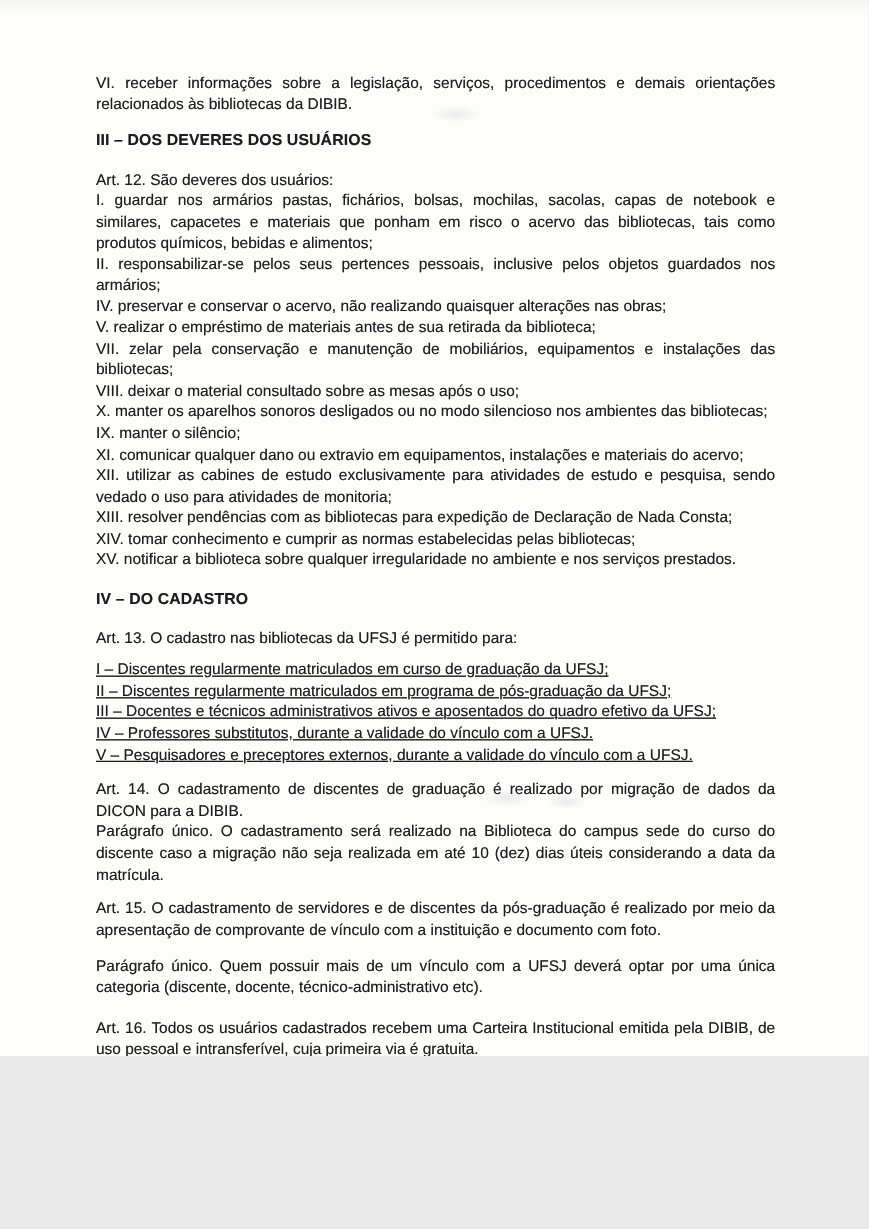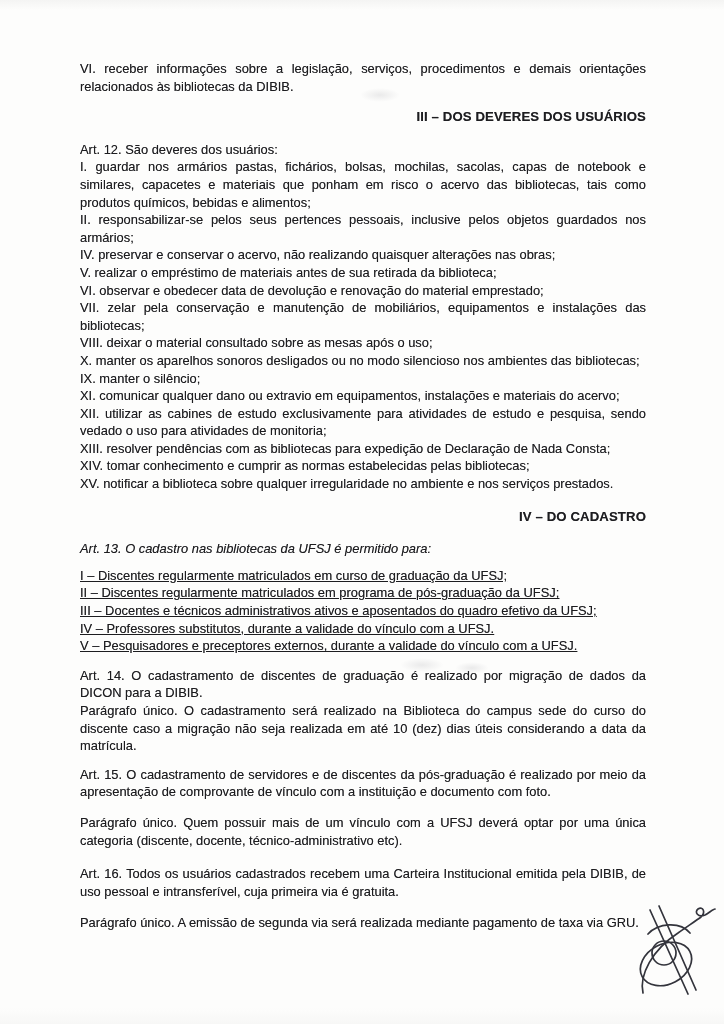--- a/index.html
+++ b/index.html
@@ -1,38 +1,38 @@
 <!DOCTYPE html>
 <html lang="pt"><head>
 <meta charset="utf-8">
 <style>
   html,body{margin:0;padding:0;background:#e9e9e9;}
   .page{
     position:relative;
-    width:724px;height:1024px;
+    width:724px;height:880px;
     margin:0 auto;
     background:linear-gradient(180deg,#f4f4f3 0px,#fdfdfc 10px,#fdfdfc 1008px,#f7f7f6 1024px);
     overflow:hidden;
     font-family:"Liberation Sans",sans-serif;
     color:#1d1d20;
   }
   .content{
     position:absolute;left:80px;top:60px;width:566px;
     font-size:12.9px;line-height:17.6px;
     text-align:justify;
     text-shadow:0 0 0.45px rgba(25,25,30,0.55);
   }
   .para{margin:0;}
   .intro{margin-bottom:13px;}
   .heading{
-    text-align:right;font-weight:700;font-size:13.2px;
+    text-align:left;font-weight:700;font-size:13.2px;
     margin:0 0 15px 0;letter-spacing:0.1px;
   }
   .art12-block{margin-bottom:15px;}
-  .art13-caput{margin-bottom:9px;font-style:italic;}
+  .art13-caput{margin-bottom:9px;}
   .art13-items{margin-bottom:12px;text-decoration:underline;}
   .art14-block{margin-bottom:11px;}
   .art15-caput{margin-bottom:13px;}
   .art15-paragrafo{margin-bottom:16px;}
   .art16-caput{margin-bottom:14px;}
   .smudge{
     position:absolute;pointer-events:none;
     background:radial-gradient(ellipse at center,rgba(95,95,105,0.12) 0%,rgba(95,95,105,0.0) 70%);
   }
   .signature{
@@ -50,21 +50,20 @@
     <div class="para intro">VI. receber informações sobre a legislação, serviços, procedimentos e demais orientações relacionados às bibliotecas da DIBIB.</div>
 
     <div class="heading">III – DOS DEVERES DOS USUÁRIOS</div>
 
     <div class="art12-block">
       <div class="para">Art. 12. São deveres dos usuários:</div>
       <div class="para">I. guardar nos armários pastas, fichários, bolsas, mochilas, sacolas, capas de notebook e similares, capacetes e materiais que ponham em risco o acervo das bibliotecas, tais como produtos químicos, bebidas e alimentos;</div>
       <div class="para">II. responsabilizar-se pelos seus pertences pessoais, inclusive pelos objetos guardados nos armários;</div>
       <div class="para">IV. preservar e conservar o acervo, não realizando quaisquer alterações nas obras;</div>
       <div class="para">V. realizar o empréstimo de materiais antes de sua retirada da biblioteca;</div>
-      <div class="para">VI. observar e obedecer data de devolução e renovação do material emprestado;</div>
       <div class="para">VII. zelar pela conservação e manutenção de mobiliários, equipamentos e instalações das bibliotecas;</div>
       <div class="para">VIII. deixar o material consultado sobre as mesas após o uso;</div>
       <div class="para">X. manter os aparelhos sonoros desligados ou no modo silencioso nos ambientes das bibliotecas;</div>
       <div class="para">IX. manter o silêncio;</div>
       <div class="para">XI. comunicar qualquer dano ou extravio em equipamentos, instalações e materiais do acervo;</div>
       <div class="para">XII. utilizar as cabines de estudo exclusivamente para atividades de estudo e pesquisa, sendo vedado o uso para atividades de monitoria;</div>
       <div class="para">XIII. resolver pendências com as bibliotecas para expedição de Declaração de Nada Consta;</div>
       <div class="para">XIV. tomar conhecimento e cumprir as normas estabelecidas pelas bibliotecas;</div>
       <div class="para">XV. notificar a biblioteca sobre qualquer irregularidade no ambiente e nos serviços prestados.</div>
     </div>

